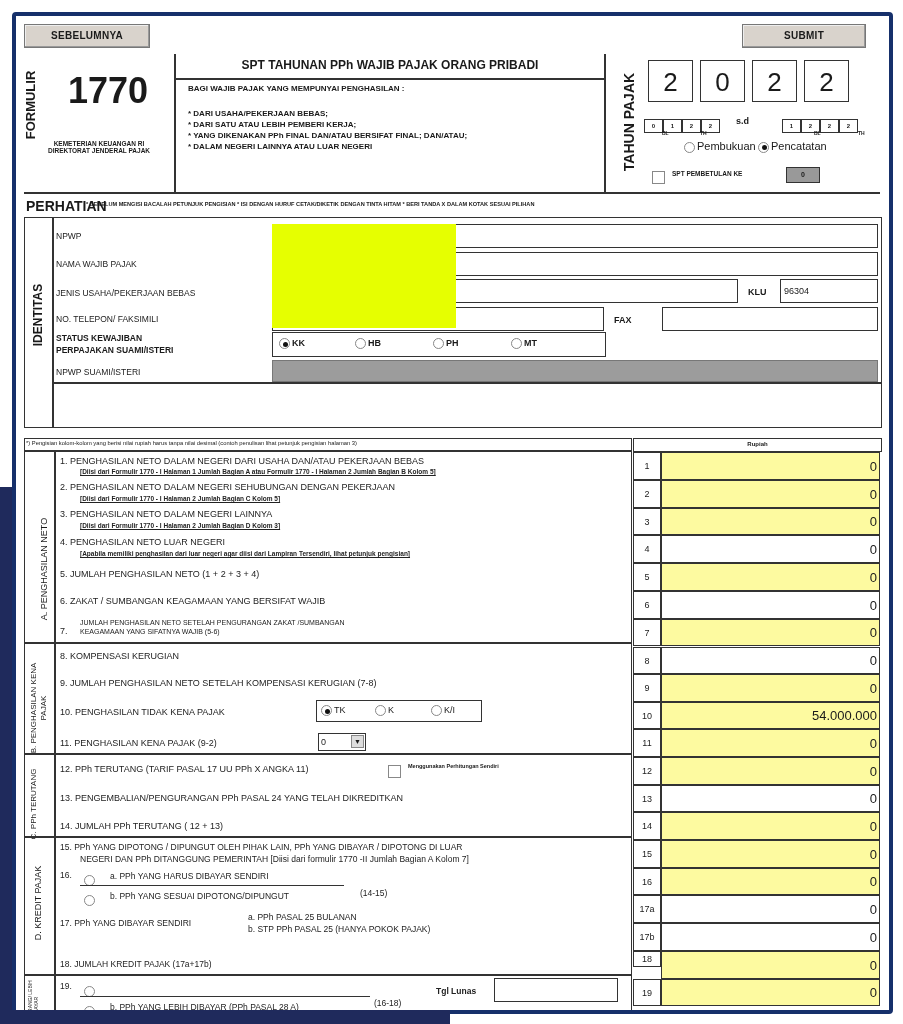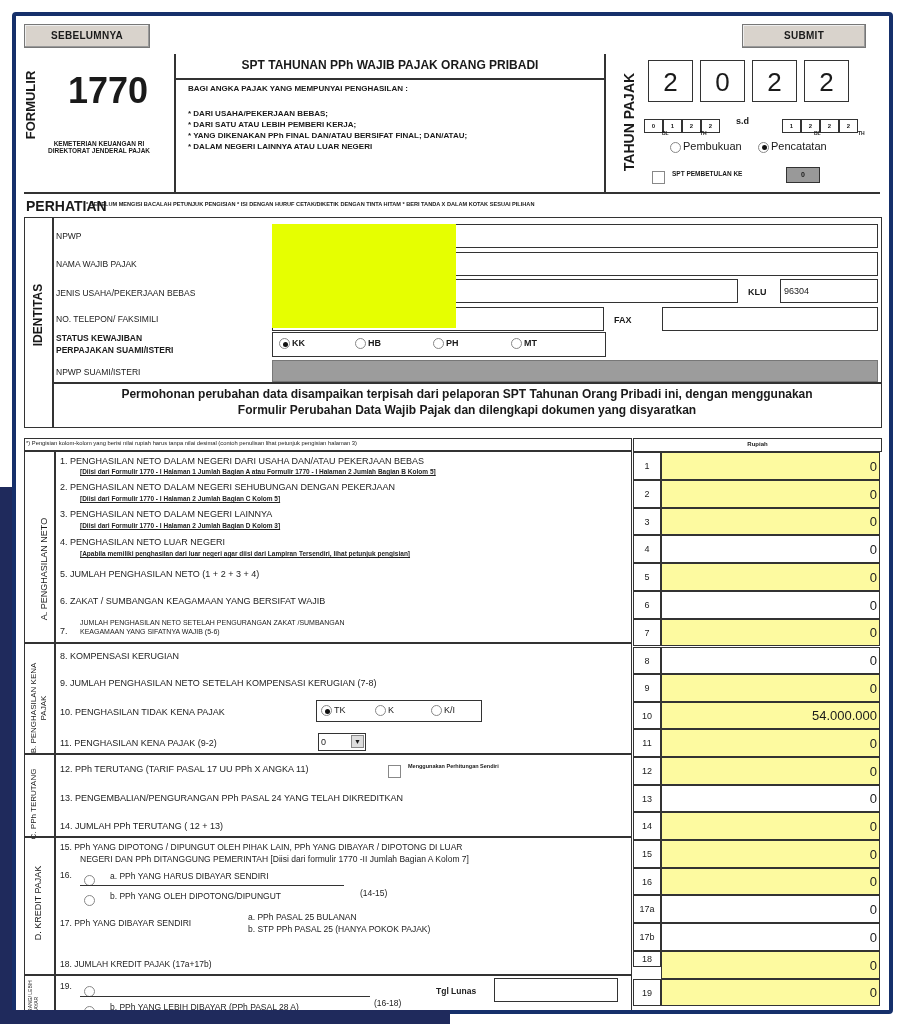--- a/index.html
+++ b/index.html
@@ -41,21 +41,21 @@
   <div class="abs b" style="left:8px;top:124px;width:150px;font-size:6.5px;text-align:center">
     <div>KEMETERIAN KEUANGAN RI</div>
     <div>DIREKTORAT JENDERAL PAJAK</div>
   </div>
 
   <div class="vline" style="left:158px;top:38px;height:138px"></div>
   <div class="hline" style="left:158px;top:62px;width:432px"></div>
   <div class="vline" style="left:588px;top:38px;height:138px"></div>
 
   <div class="abs b" style="left:160px;top:42px;width:428px;text-align:center;font-size:12px">SPT TAHUNAN PPh  WAJIB PAJAK ORANG PRIBADI</div>
-  <div class="abs b" style="left:172px;top:68px;font-size:8px">BAGI ANGKA PAJAK YANG MEMPUNYAI PENGHASILAN :</div>
+  <div class="abs b" style="left:172px;top:68px;font-size:8px">BAGI WAJIB PAJAK YANG MEMPUNYAI PENGHASILAN :</div>
   <div class="abs b" style="left:172px;top:92px;font-size:8px;line-height:11px">
     <div>* DARI USAHA/PEKERJAAN BEBAS;</div>
     <div>* DARI SATU ATAU LEBIH PEMBERI KERJA;</div>
     <div>* YANG DIKENAKAN PPh FINAL DAN/ATAU BERSIFAT FINAL; DAN/ATAU;</div>
     <div>* DALAM NEGERI LAINNYA ATAU LUAR NEGERI</div>
   </div>
 
   <div class="vert" style="left:560px;top:96px;width:110px;height:20px;font-size:14px">TAHUN PAJAK</div>
   <div class="abs" style="left:632px;top:44px;width:208px;height:44px">
     <div class="digit" style="left:0">2</div>
@@ -68,21 +68,21 @@
   </div>
   <div class="abs b" style="left:720px;top:100px;font-size:9px">s.d</div>
   <div class="abs" style="left:766px;top:98px;white-space:nowrap">
     <span class="small-d">1</span><span class="small-d">2</span><span class="small-d">2</span><span class="small-d">2</span>
   </div>
   <div class="abs b" style="left:646px;top:114px;font-size:5px">BL</div>
   <div class="abs b" style="left:684px;top:114px;font-size:5px">TH</div>
   <div class="abs b" style="left:798px;top:114px;font-size:5px">BL</div>
   <div class="abs b" style="left:842px;top:114px;font-size:5px">TH</div>
 
-  <div class="abs" style="left:654px;top:124px;font-size:11px"><span class="radio"></span><span>Pembukuan</span></div>
+  <div class="abs" style="left:668px;top:124px;font-size:11px"><span class="radio"></span><span>Pembukuan</span></div>
   <div class="abs" style="left:742px;top:124px;font-size:11px"><span class="radio on"></span><span>Pencatatan</span></div>
 
   <div class="abs" style="left:636px;top:152px"><span class="chk"></span></div>
   <div class="abs b" style="left:656px;top:154px;font-size:6.5px">SPT PEMBETULAN KE</div>
   <div class="abs b" style="left:770px;top:151px;width:34px;height:16px;background:#999;border:1.5px solid #333;font-size:7px;text-align:center;line-height:13px">0</div>
 
   <div class="hline" style="left:8px;top:176px;width:856px"></div>
 
   <div class="abs b" style="left:10px;top:182px;font-size:14px">PERHATIAN</div>
   <div class="abs b" style="left:70px;top:185px;font-size:5.6px;white-space:nowrap">* SEBELUM MENGISI BACALAH  PETUNJUK PENGISIAN  * ISI DENGAN HURUF CETAK/DIKETIK DENGAN TINTA HITAM   * BERI TANDA X DALAM KOTAK SESUAI PILIHAN</div>
@@ -114,24 +114,20 @@
     <span class="abs" style="left:6px;top:5px"><span class="radio on"></span><span>KK</span></span>
     <span class="abs" style="left:82px;top:5px"><span class="radio"></span><span>HB</span></span>
     <span class="abs" style="left:160px;top:5px"><span class="radio"></span><span>PH</span></span>
     <span class="abs" style="left:238px;top:5px"><span class="radio"></span><span>MT</span></span>
   </div>
   <div class="abs" style="left:256px;top:344px;width:606px;height:22px;background:#9c9c9c;border:1px solid #777"></div>
 
   <div class="abs yel" style="left:256px;top:208px;width:184px;height:104px"></div>
 
   <div class="hline" style="left:36px;top:366px;width:830px;height:1.5px"></div>
-  <div class="abs b" style="left:38px;top:370px;width:826px;text-align:center;font-size:12px;line-height:16px">
-    <div>Permohonan perubahan data disampaikan terpisah dari pelaporan SPT Tahunan Orang Pribadi ini, dengan menggunakan</div>
-    <div>Formulir Perubahan Data Wajib Pajak dan dilengkapi dokumen yang disyaratkan</div>
-  </div>
 
   <div class="abs" style="left:8px;top:422px;width:608px;height:600px;border:1.5px solid #333"></div>
   <div class="abs" style="left:10px;top:424px;font-size:5.8px;white-space:nowrap">*) Pengisian kolom-kolom yang berisi nilai rupiah harus tanpa nilai desimal (contoh penulisan lihat petunjuk pengisian halaman 3)</div>
   <div class="hline" style="left:8px;top:434px;width:608px;height:1.5px"></div>
   <div class="vline" style="left:38px;top:434px;height:600px;width:1.5px"></div>
 
   <div class="abs" style="left:617px;top:422px;width:249px;height:14px;border:1.5px solid #333;font-size:6px;font-weight:bold;text-align:center;line-height:11px">Rupiah</div>
 
   <div class="vert" style="left:-40px;top:546px;width:140px;height:14px;font-size:9px;font-weight:normal">A. PENGHASILAN NETO</div>
   <div class="hline" style="left:8px;top:626px;width:608px;height:1.5px"></div>
@@ -177,21 +173,21 @@
   <div class="row-text" style="left:44px;top:777px">13.  PENGEMBALIAN/PENGURANGAN PPh PASAL 24 YANG TELAH DIKREDITKAN</div>
   <div class="row-text" style="left:44px;top:805px">14.  JUMLAH PPh TERUTANG ( 12 + 13)</div>
 
   <div class="row-text" style="left:44px;top:826px;font-size:8.5px">15.  PPh YANG DIPOTONG / DIPUNGUT OLEH PIHAK LAIN,  PPh YANG DIBAYAR  / DIPOTONG DI LUAR</div>
   <div class="row-text" style="left:64px;top:838px;font-size:8.5px">NEGERI DAN PPh DITANGGUNG PEMERINTAH [Diisi dari formulir 1770 -II Jumlah Bagian A Kolom 7]</div>
   <div class="row-text" style="left:44px;top:854px;font-size:8.5px">16.</div>
   <div class="abs" style="left:68px;top:855px"><span class="radio"></span></div>
   <div class="row-text" style="left:94px;top:855px;font-size:8.5px">a. PPh YANG HARUS DIBAYAR SENDIRI</div>
   <div class="hline" style="left:64px;top:869px;width:264px;height:1px"></div>
   <div class="abs" style="left:68px;top:875px"><span class="radio"></span></div>
-  <div class="row-text" style="left:94px;top:875px;font-size:8.5px">b. PPh YANG OLEH DIPOTONG/DIPUNGUT</div>
+  <div class="row-text" style="left:94px;top:875px;font-size:8.5px">b. PPh YANG SESUAI DIPOTONG/DIPUNGUT</div>
   <div class="row-text" style="left:344px;top:872px;font-size:8.5px">(14-15)</div>
   <div class="row-text" style="left:44px;top:902px;font-size:8.5px">17.  PPh YANG DIBAYAR SENDIRI</div>
   <div class="row-text" style="left:232px;top:896px;font-size:8.5px">a. PPh PASAL 25 BULANAN</div>
   <div class="row-text" style="left:232px;top:908px;font-size:8.5px">b. STP PPh PASAL 25  (HANYA POKOK PAJAK)</div>
   <div class="row-text" style="left:44px;top:943px;font-size:8.5px">18.  JUMLAH KREDIT PAJAK (17a+17b)</div>
 
   <div class="row-text" style="left:44px;top:965px;font-size:8.5px">19.</div>
   <div class="abs" style="left:68px;top:966px"><span class="radio"></span></div>
   <div class="row-text" style="left:94px;top:1018px;font-size:12px">a. PPh YANG KURANG DIBAYAR (PPh PASAL 29)</div>
   <div class="hline" style="left:64px;top:980px;width:290px;height:1px"></div>

